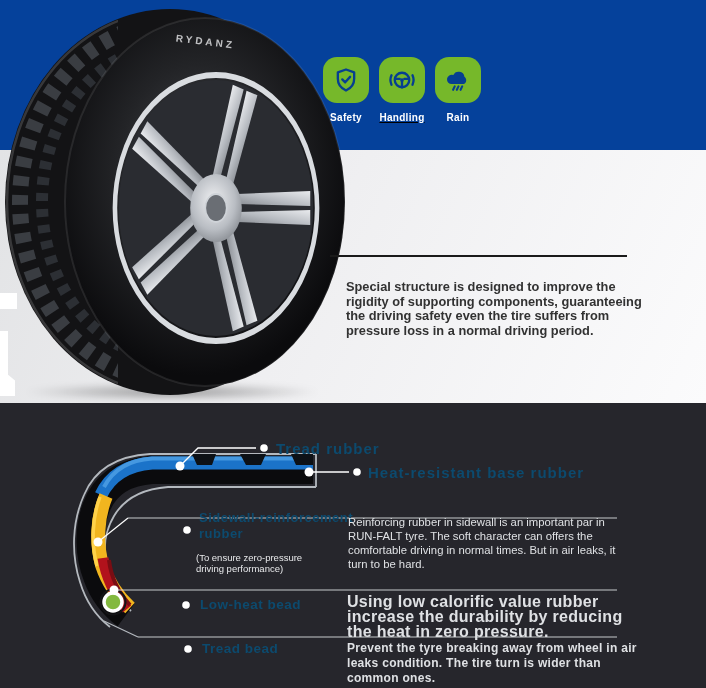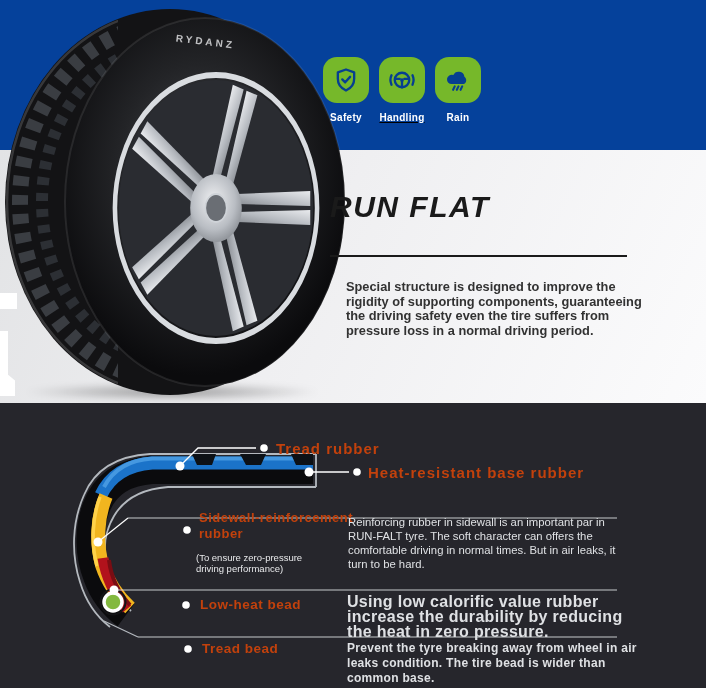--- a/index.html
+++ b/index.html
@@ -32,21 +32,21 @@
   .f-safety{left:316px;} .f-handling{left:372px;text-decoration:underline;} .f-rain{left:428px;}
 
   
   .rf-heading{position:absolute;left:330px;top:190px;margin:0;
     font-size:30px;font-weight:bold;font-style:italic;color:#1a1a1a;letter-spacing:1.5px;}
   .rf-rule{position:absolute;left:330px;top:255px;width:297px;height:2px;background:#1a1a1a;}
   .rf-desc{position:absolute;left:330px;top:264px;width:308px;margin:16px;
     font-size:12.8px;font-weight:bold;color:#323232;line-height:14.6px;}
 
   
-  .dg{position:absolute;color:#c2410c;margin:0;}
+  .dg{position:absolute;color:#0c4a6e;margin:0;}
   .dg-label{font-weight:bold;}
   .lbl-tread{left:276px;top:440px;font-size:15px;letter-spacing:1px;}
   .lbl-heat{left:368px;top:464px;font-size:15px;letter-spacing:1px;}
   .lbl-sidewall{left:199px;top:510px;width:172px;font-size:13px;line-height:16px;letter-spacing:.5px;}
   .lbl-sidewall-note{left:196px;top:552px;width:125px;font-size:9.5px;line-height:11px;color:#e8e9eb;}
   .lbl-lowheat{left:200px;top:597px;font-size:13.5px;letter-spacing:.5px;}
   .lbl-wide{left:202px;top:641px;font-size:13.5px;letter-spacing:.5px;}
   .dg-desc{color:#dfe1e4;}
   .desc-sidewall{left:348px;top:515px;width:275px;font-size:11.3px;line-height:14px;}
   .desc-lowheat{left:347px;top:594px;width:287px;font-size:16px;line-height:15px;font-weight:bold;letter-spacing:.3px;}
@@ -158,21 +158,20 @@
         <g stroke="#063f90" stroke-width="1.8" stroke-linecap="round">
           <path d="M9.2 17.5 L7.8 20.4"></path>
             <path d="M12.4 17.5 L11 20.4"></path>
             <path d="M15.6 17.5 L14.2 20.4"></path>
         </g>
       </svg>
     </div>
     <div class="cap">Rain</div>
   </div>
 
-  <h1 class="rf-heading">RUN FLAT</h1>
   <div class="rf-rule"></div>
   <p class="rf-desc">Special structure is designed to improve the rigidity of supporting components, guaranteeing the driving safety even the tire suffers from pressure loss in a normal driving period.</p>
 
   <svg class="diagram-svg" width="706" height="285" viewBox="0 0 706 285">
 
     <g fill="none" stroke="#b4b9bf" stroke-width="1.8">
       <path d="M316,51 L150,51 C116,53 94,68 84,92 C72,119 71,151 80,179 C86,199 97,214 110,224"></path>
       <path d="M316,84 L168,84 C142,86 124,96 114,113 C105,128 103,146 107,162 C111,180 119,196 131,208"></path>
       <path d="M316,51 L316,84"></path>
       <path d="M104,218 L138,234" stroke-width="1.2"></path>
@@ -224,14 +223,14 @@
 
   <p class="dg dg-label lbl-tread">Tread rubber</p>
   <p class="dg dg-label lbl-heat">Heat-resistant base rubber</p>
   <p class="dg dg-label lbl-sidewall">Sidewall-reinforcement rubber</p>
   <p class="dg lbl-sidewall-note">(To ensure zero-pressure driving performance)</p>
   <p class="dg dg-label lbl-lowheat">Low-heat bead</p>
   <p class="dg dg-label lbl-wide">Tread bead</p>
 
   <p class="dg dg-desc desc-sidewall">Reinforcing rubber in sidewall is an important par in RUN-FALT tyre. The soft character can offers the comfortable driving in normal times. But in air leaks, it turn to be hard.</p>
   <p class="dg dg-desc desc-lowheat">Using low calorific value rubber increase the durability by reducing the heat in zero pressure.</p>
-  <p class="dg dg-desc desc-wide">Prevent the tyre breaking away from wheel in air leaks condition. The tire bead is wider than common base.</p>
+  <p class="dg dg-desc desc-wide">Prevent the tyre breaking away from wheel in air leaks condition. The tire turn is wider than common ones.</p>
 </div>
 
 </body></html>

